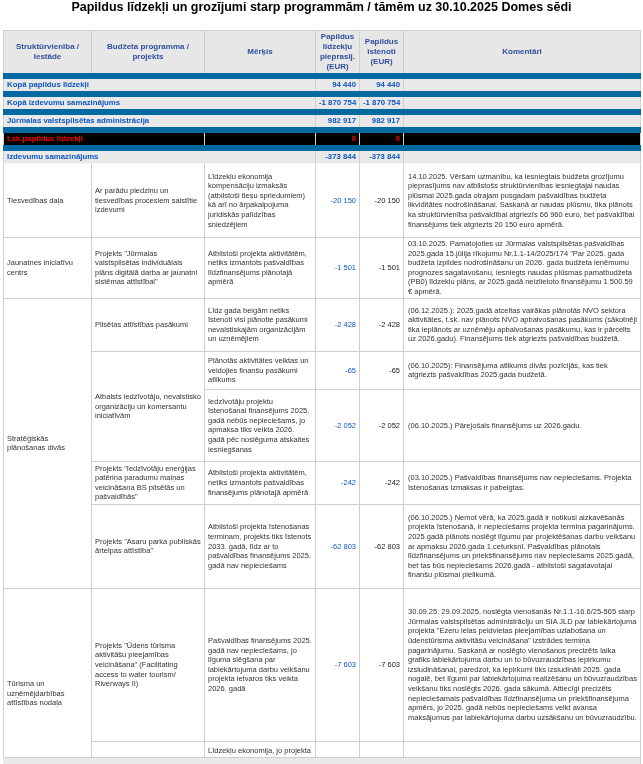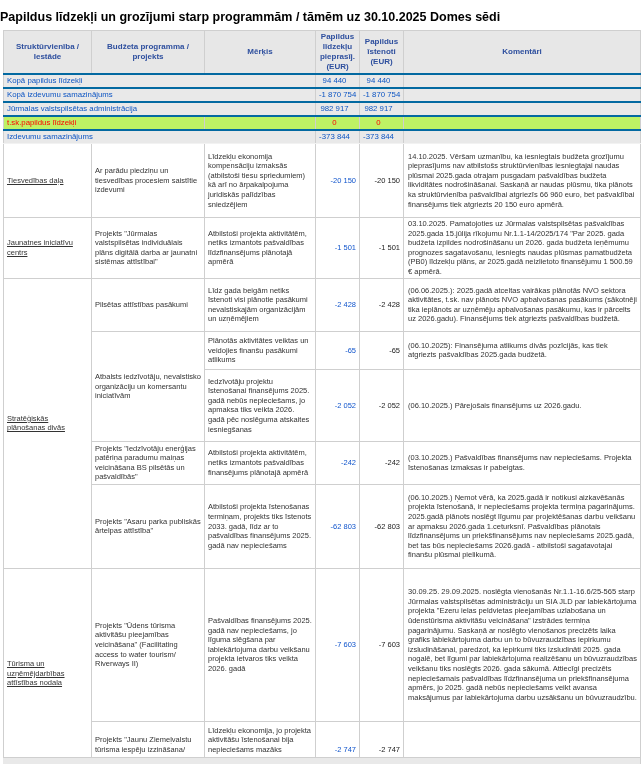--- a/index.html
+++ b/index.html
@@ -2,50 +2,50 @@
 <html><head>
 <meta charset="utf-8">
 <style>
   html,body{margin:0;padding:0;background:#ffffff;}
   body{
     width:643px;height:764px;overflow:hidden;position:relative;
     font-family:"Liberation Sans","DejaVu Sans",sans-serif;
     color:#222;
   }
   .title{
-    margin-top:10px;font-size:12.5px;font-weight:bold;color:#000;
+    margin-top:0;text-align:center;font-size:12.5px;font-weight:bold;color:#000;
   }
   table{
     position:absolute;left:3px;top:30px;width:637px;
     border-collapse:collapse;table-layout:fixed;
   }
   td,th{
     border:1px solid #cfcfcf;
     font-size:7.5px;line-height:1.28;
     vertical-align:middle;
     padding:1px 3px;
     overflow:hidden;
     word-wrap:break-word;
   }
   th{
     background:#e7e7e7;color:#2e4f9e;font-weight:bold;text-align:center;
     font-size:8px;line-height:1.25;padding:1px 2px;
   }
   tr.hdr{height:42px;}
   tr.sum{height:11px;}
   tr.sum td{
-    background:#e9e9e9;color:#0d55c3;font-weight:normal;
-    border-top:2px solid #0369a1;border-bottom:1px solid #f2f2f2;
+    background:#e9e9e9;color:#0d55c3;font-weight:bold;
+    border-top:6px solid #0369a1;border-bottom:1px solid #f2f2f2;
     font-size:7.8px;white-space:nowrap;
   }
-  tr.sum.red td{background:#bef264;color:#ff0000;}
-  td.num{text-align:center;padding-right:9px;}
+  tr.sum.red td{background:#000000;color:#ff0000;}
+  td.num{text-align:right;padding-right:3px;}
   td.v1{color:#1155cc;text-align:right;}
   td.v2{color:#1a1a1a;text-align:right;}
-  td.dept{color:#333;text-decoration:underline;}
+  td.dept{color:#333;}
   td.txt{color:#333;}
   td.kom{color:#333;padding-left:4px;}
   .bottom-strip{
     position:absolute;left:3px;top:757px;width:637px;height:6px;
     background:#e9e9e9;border-top:1px solid #cfcfcf;
   }
 </style>
 </head>
 <body>
 
@@ -120,21 +120,21 @@
     <td class="v2">-1 501</td>
     <td class="kom">03.10.2025. Pamatojoties uz Jūrmalas valstspilsētas pašvaldības 2025.gada 15.jūlija rīkojumu Nr.1.1-14/2025/174 "Par 2025. gada budžeta izpildes nodrošināšanu un 2026. gada budžeta ieņēmumu prognozes sagatavošanu, iesniegts naudas plūsmas pamatbudžeta (PB0) līdzekļu plāns, ar 2025.gadā neizlietoto finansējumu 1 500.59 € apmērā.</td>
   </tr>
 
   <tr style="height:53px">
     <td class="dept" rowspan="5">Stratēģiskās plānošanas divās</td>
     <td class="txt">Pilsētas attīstības pasākumi</td>
     <td class="txt">Līdz gada beigām netiks īstenoti visi plānotie pasākumi nevalstiskajām organizācijām un uzņēmējiem</td>
     <td class="v1">-2 428</td>
     <td class="v2">-2 428</td>
-    <td class="kom">(06.06.2025.): 2025.gadā atceltas vairākas plānotās NVO sektora aktivitātes, t.sk. nav plānots NVO apbalvošanas pasākums (sākotnēji tika ieplānots ar uzņēmēju apbalvošanas pasākumu, kas ir pārcelts uz 2026.gadu). Finansējums tiek atgriezts pašvaldības budžetā.</td>
+    <td class="kom">(06.12.2025.): 2025.gadā atceltas vairākas plānotās NVO sektora aktivitātes, t.sk. nav plānots NVO apbalvošanas pasākums (sākotnēji tika ieplānots ar uzņēmēju apbalvošanas pasākumu, kas ir pārcelts uz 2026.gadu). Finansējums tiek atgriezts pašvaldības budžetā.</td>
   </tr>
 
   <tr style="height:38px">
     <td class="txt" rowspan="2">Atbalsts iedzīvotāju, nevalstisko organizāciju un komersantu  iniciatīvām</td>
     <td class="txt">Plānotās aktivitātes veiktas un veidojies finanšu pasākumi atlikums</td>
     <td class="v1">-65</td>
     <td class="v2">-65</td>
     <td class="kom">(06.10.2025): Finansējuma atlikums divās pozīcijās, kas tiek atgriezts pašvaldības 2025.gada budžetā.</td>
   </tr>
 

